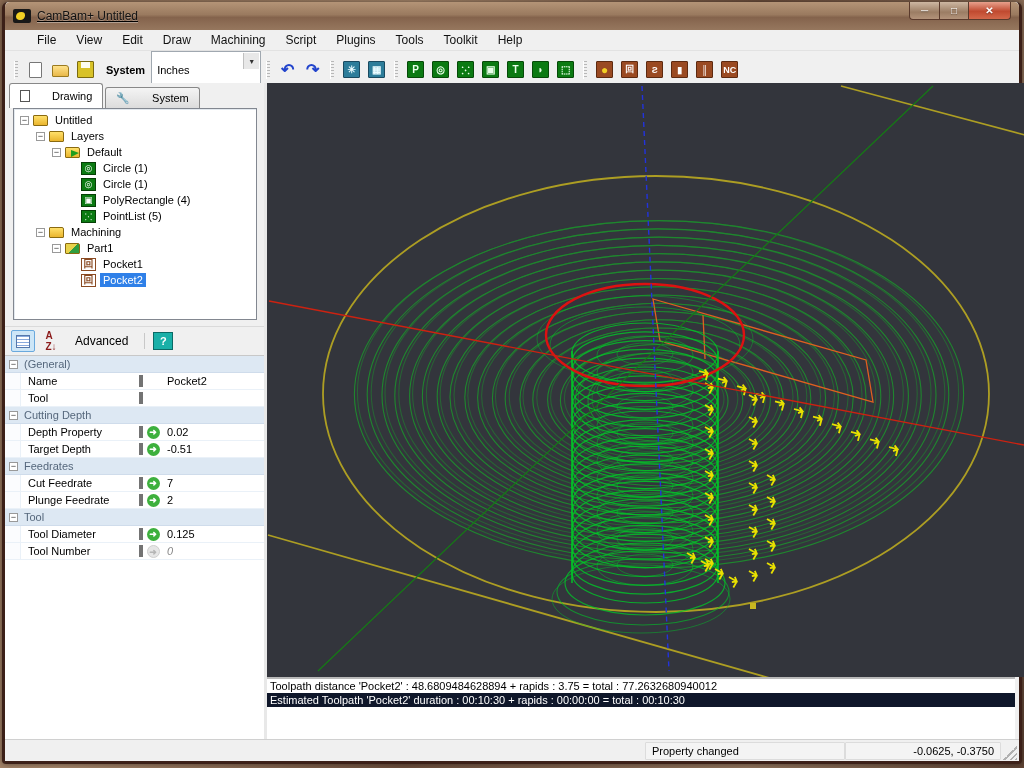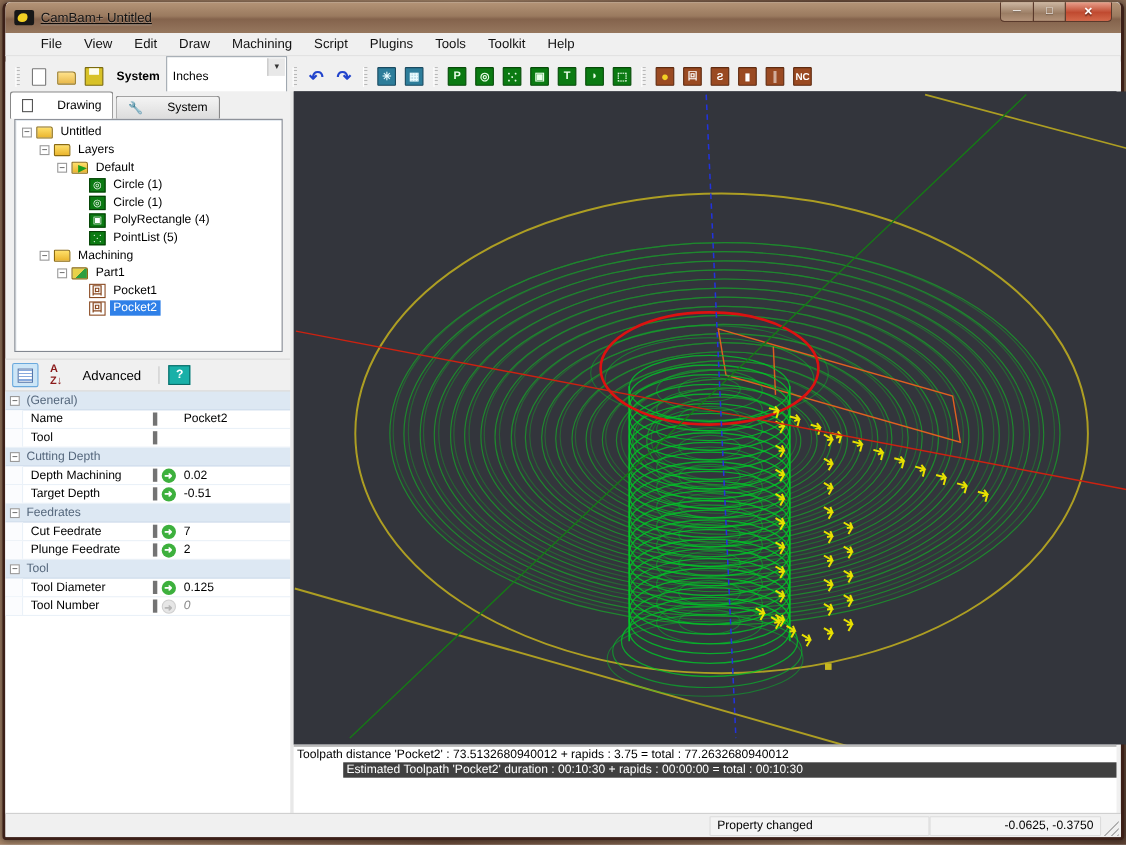--- a/index.html
+++ b/index.html
@@ -114,21 +114,21 @@
   .pvalue { flex:1; padding-left:4px; color:#000; }
   .pvalue.italic { font-style:italic; color:#888; }
   
   .vsplit { position:absolute; left:259px; top:81px; width:3px; bottom:22px; background:#e8e8e8; }
   .viewport { position:absolute; left:262px; top:81px; right:4px; height:594px; background:#33353c; }
   .viewport svg { display:block; }
   .msgarea { position:absolute; left:262px; top:675px; right:4px; bottom:22px; background:#fff;
     border-top:2px solid #b9b9b9; }
   .msgrow { height:14px; line-height:14px; padding-left:3px; font-size:11px; color:#000;
     white-space:nowrap; overflow:hidden; }
-  .msgrow.selected { background:#404040; color:#fff;margin-left:45px; }
+  .msgrow.selected { background:#0f172a; color:#fff; }
   
   .statusbar { position:absolute; left:0; bottom:0; width:100%; height:22px; background:#f0f0f0;
     border-top:1px solid #d0d0d0; display:flex; align-items:center; }
   .sseg { height:18px; margin-top:1px; border:1px solid #dcdcdc; border-radius:1px;
     display:flex; align-items:center; padding:0 6px; background:#f4f4f4; }
   .sseg.left { flex:1; margin-left:3px; border-color:transparent; background:transparent; }
   .sseg.mid { width:200px; }
   .sseg.right { width:156px; justify-content:flex-end; }
   .resize-grip { width:14px; height:14px; margin:4px 2px 0 2px;
     background:
@@ -334,21 +334,21 @@
             <span class="pname">Tool</span>
             <span class="picon"></span>
             <span class="pvalue"></span>
           </div>
           <div class="prow cat">
             <span class="expander">−</span>
             <span>Cutting Depth</span>
           </div>
           <div class="prow">
             <span class="pgutter"></span>
-            <span class="pname">Depth Machining</span>
+            <span class="pname">Depth Property</span>
             <span class="picon">
               <span class="circ-arrow">➜</span>
             </span>
             <span class="pvalue">0.02</span>
           </div>
           <div class="prow">
             <span class="pgutter"></span>
             <span class="pname">Target Depth</span>
             <span class="picon">
               <span class="circ-arrow">➜</span>
@@ -623,21 +623,21 @@
             </g>
           </g>
           <line x1="666" y1="3" x2="51" y2="588" stroke="#157a15" stroke-width="1.2"></line>
           <line x1="2" y1="218" x2="757" y2="362" stroke="#cc2211" stroke-width="1.3"></line>
           <line x1="375" y1="3" x2="402" y2="588" stroke="#2233dd" stroke-width="1.4" stroke-dasharray="5 4"></line>
           <rect x="483" y="520" width="6" height="6" fill="#c8b820"></rect>
         </svg>
       </div>
 
     <div class="msgarea" id="msgarea">
-        <div class="msgrow">Toolpath distance 'Pocket2' : 73.5132680940012 + rapids : 3.75 = total : 77.2632680940012</div>
+        <div class="msgrow">Toolpath distance 'Pocket2' : 48.6809484628894 + rapids : 3.75 = total : 77.2632680940012</div>
         <div class="msgrow selected">Estimated Toolpath 'Pocket2' duration : 00:10:30 + rapids : 00:00:00 = total : 00:10:30</div>
       </div>
 
     <div class="statusbar">
       <div class="sseg left"></div>
       <div class="sseg mid">Property changed</div>
       <div class="sseg right">-0.0625, -0.3750</div>
       <div class="resize-grip"></div>
     </div>
 

